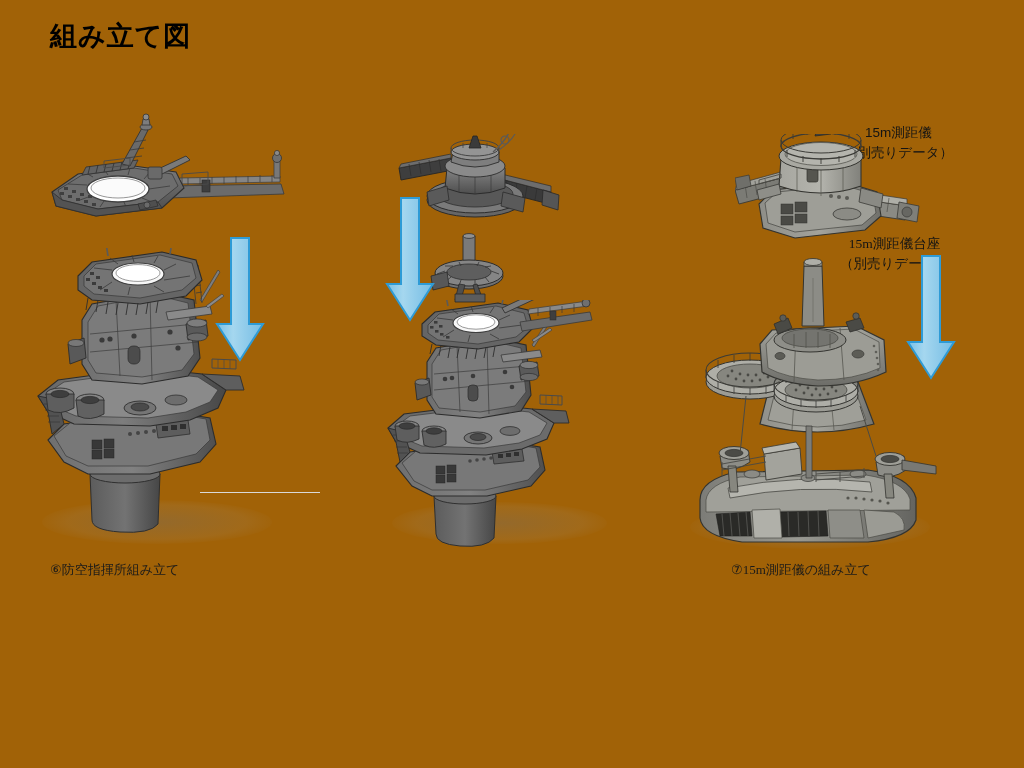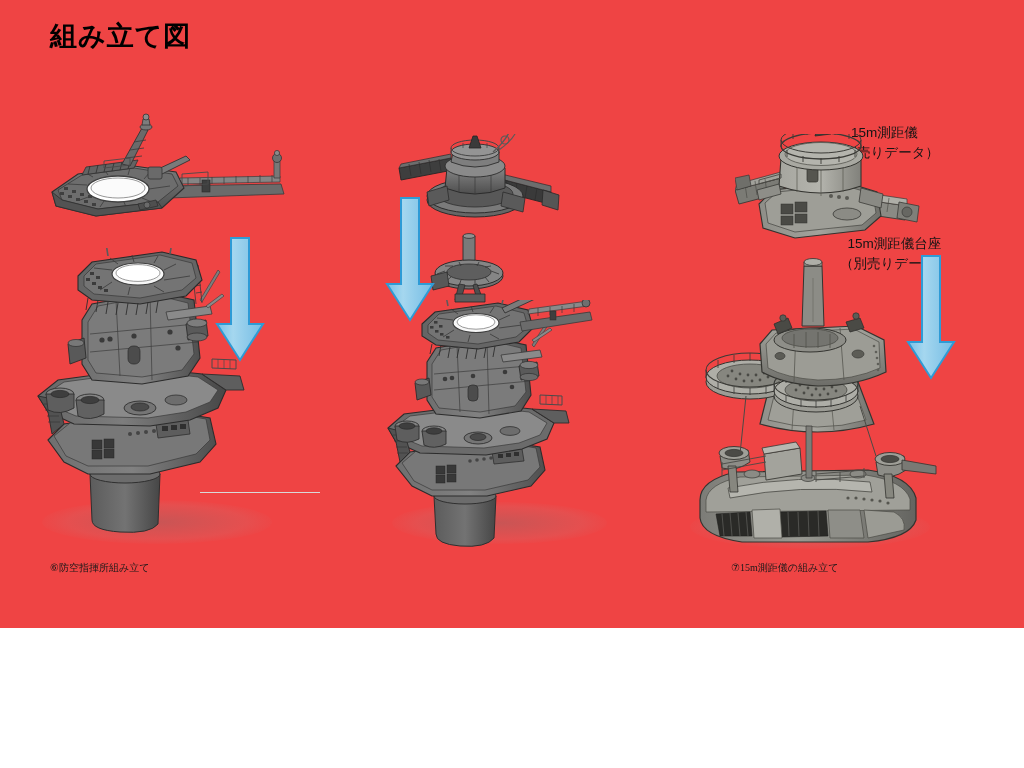--- a/index.html
+++ b/index.html
@@ -1,34 +1,34 @@
 <!DOCTYPE html>
 <html><head>
 <meta charset="utf-8">
 <style>
   html,body{margin:0;padding:0;background:#fff;}
   body{width:1024px;height:768px;overflow:hidden;
        font-family:"Liberation Sans","DejaVu Sans",sans-serif;color:#000;}
-  #page{position:relative;width:1024px;height:628px;background:#ef4444;}
+  #page{position:relative;width:1024px;height:768px;background:#a16207;}
 
   .page-title{position:absolute;left:50px;top:18px;font-size:27px;font-weight:bold;
               letter-spacing:1px;color:#000;white-space:nowrap;}
 
   .col{position:absolute;top:0;height:768px;}
   #col-1{left:0;width:340px;}
   #col-2{left:340px;width:340px;}
   #col-3{left:680px;width:344px;}
 
-  .caption{position:absolute;font-size:10px;color:#1a1a1a;white-space:nowrap;text-align:left;}
+  .caption{position:absolute;font-size:13px;color:#1a1a1a;white-space:nowrap;text-align:left;}
   .cap1{left:50px;top:561px;}
   .cap2{left:391px;top:561px;font-family:Liberation Serif, serif;}
 
   .note{position:absolute;font-size:13.5px;color:#141414;line-height:1.45;text-align:center;white-space:nowrap;}
-  .note-15m{left:490px;top:123px;}
-  .note-pedestal{left:500px;top:234px;}
+  .note-15m{left:504px;top:123px;}
+  .note-pedestal{left:500px;top:234px;font-family:Liberation Serif, serif;}
 
   .arrow{position:absolute;}
   .svgmodel{position:absolute;}
   .shadow{position:absolute;background:radial-gradient(ellipse at center,rgba(120,120,120,.32) 0%,rgba(160,160,160,.12) 55%,rgba(255,255,255,0) 75%);
           border-radius:50%;}
 </style>
 </head>
 <body>
 
 <div id="page">

